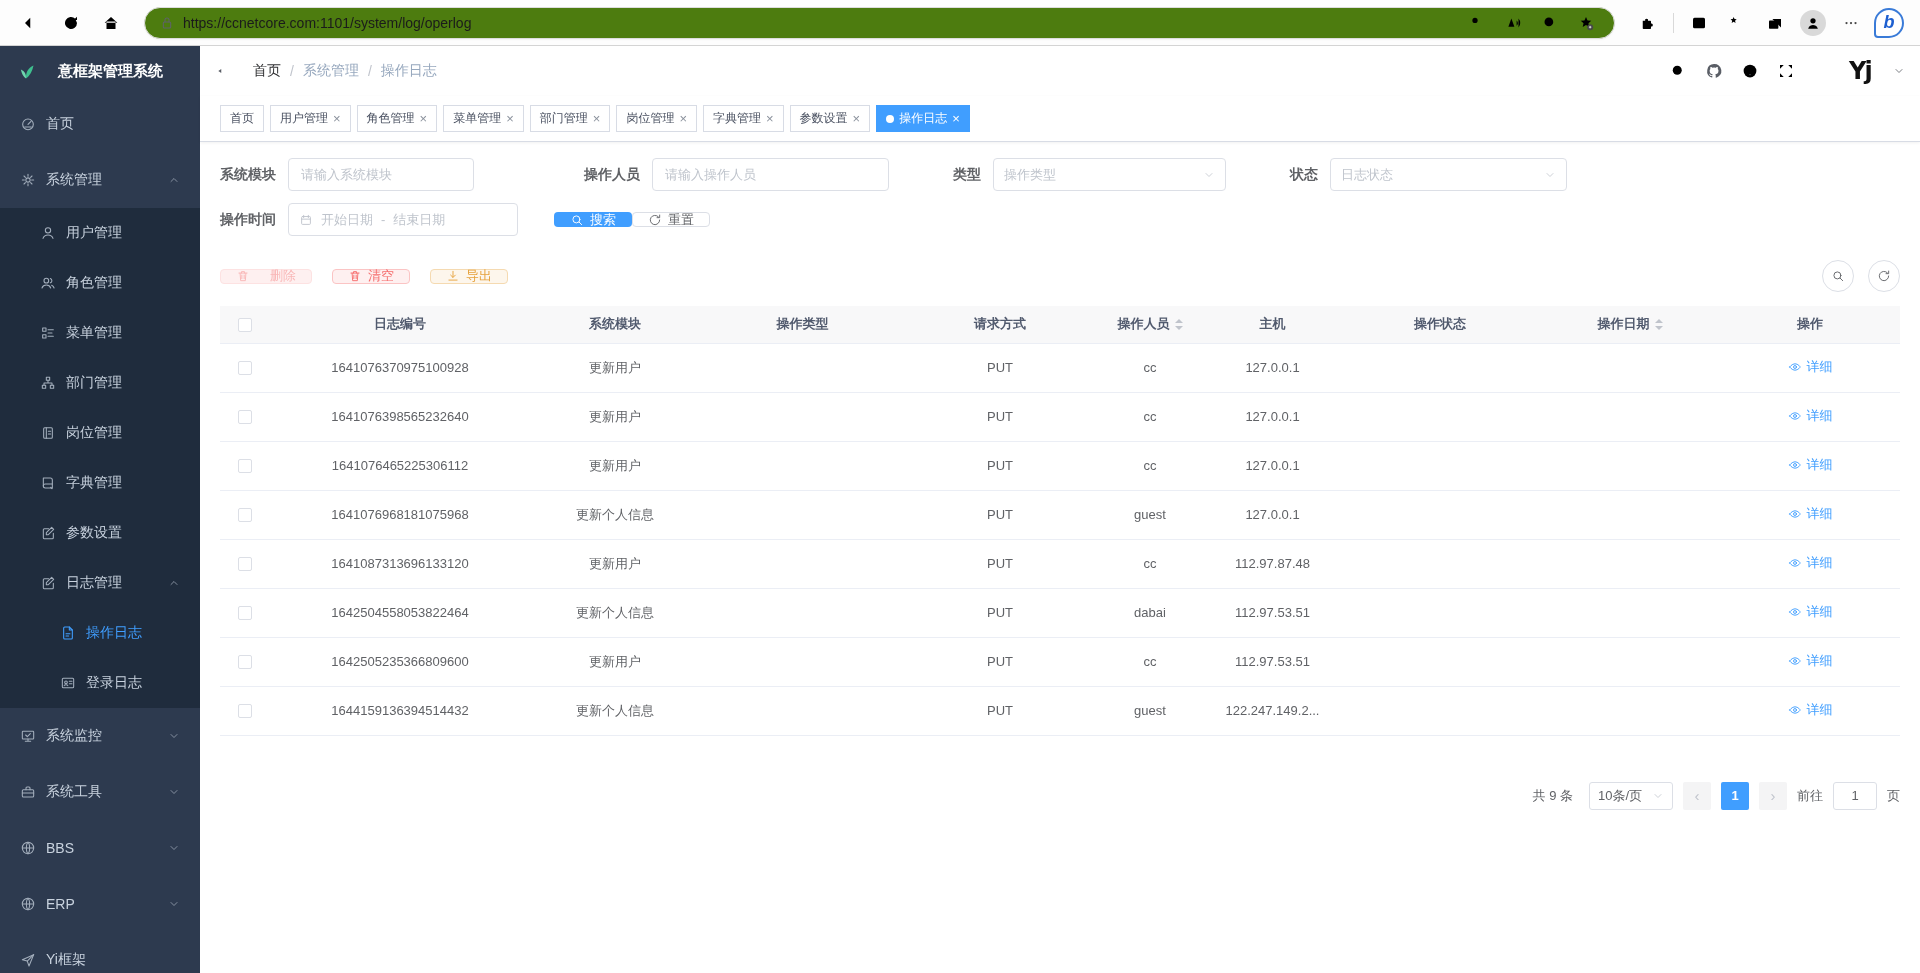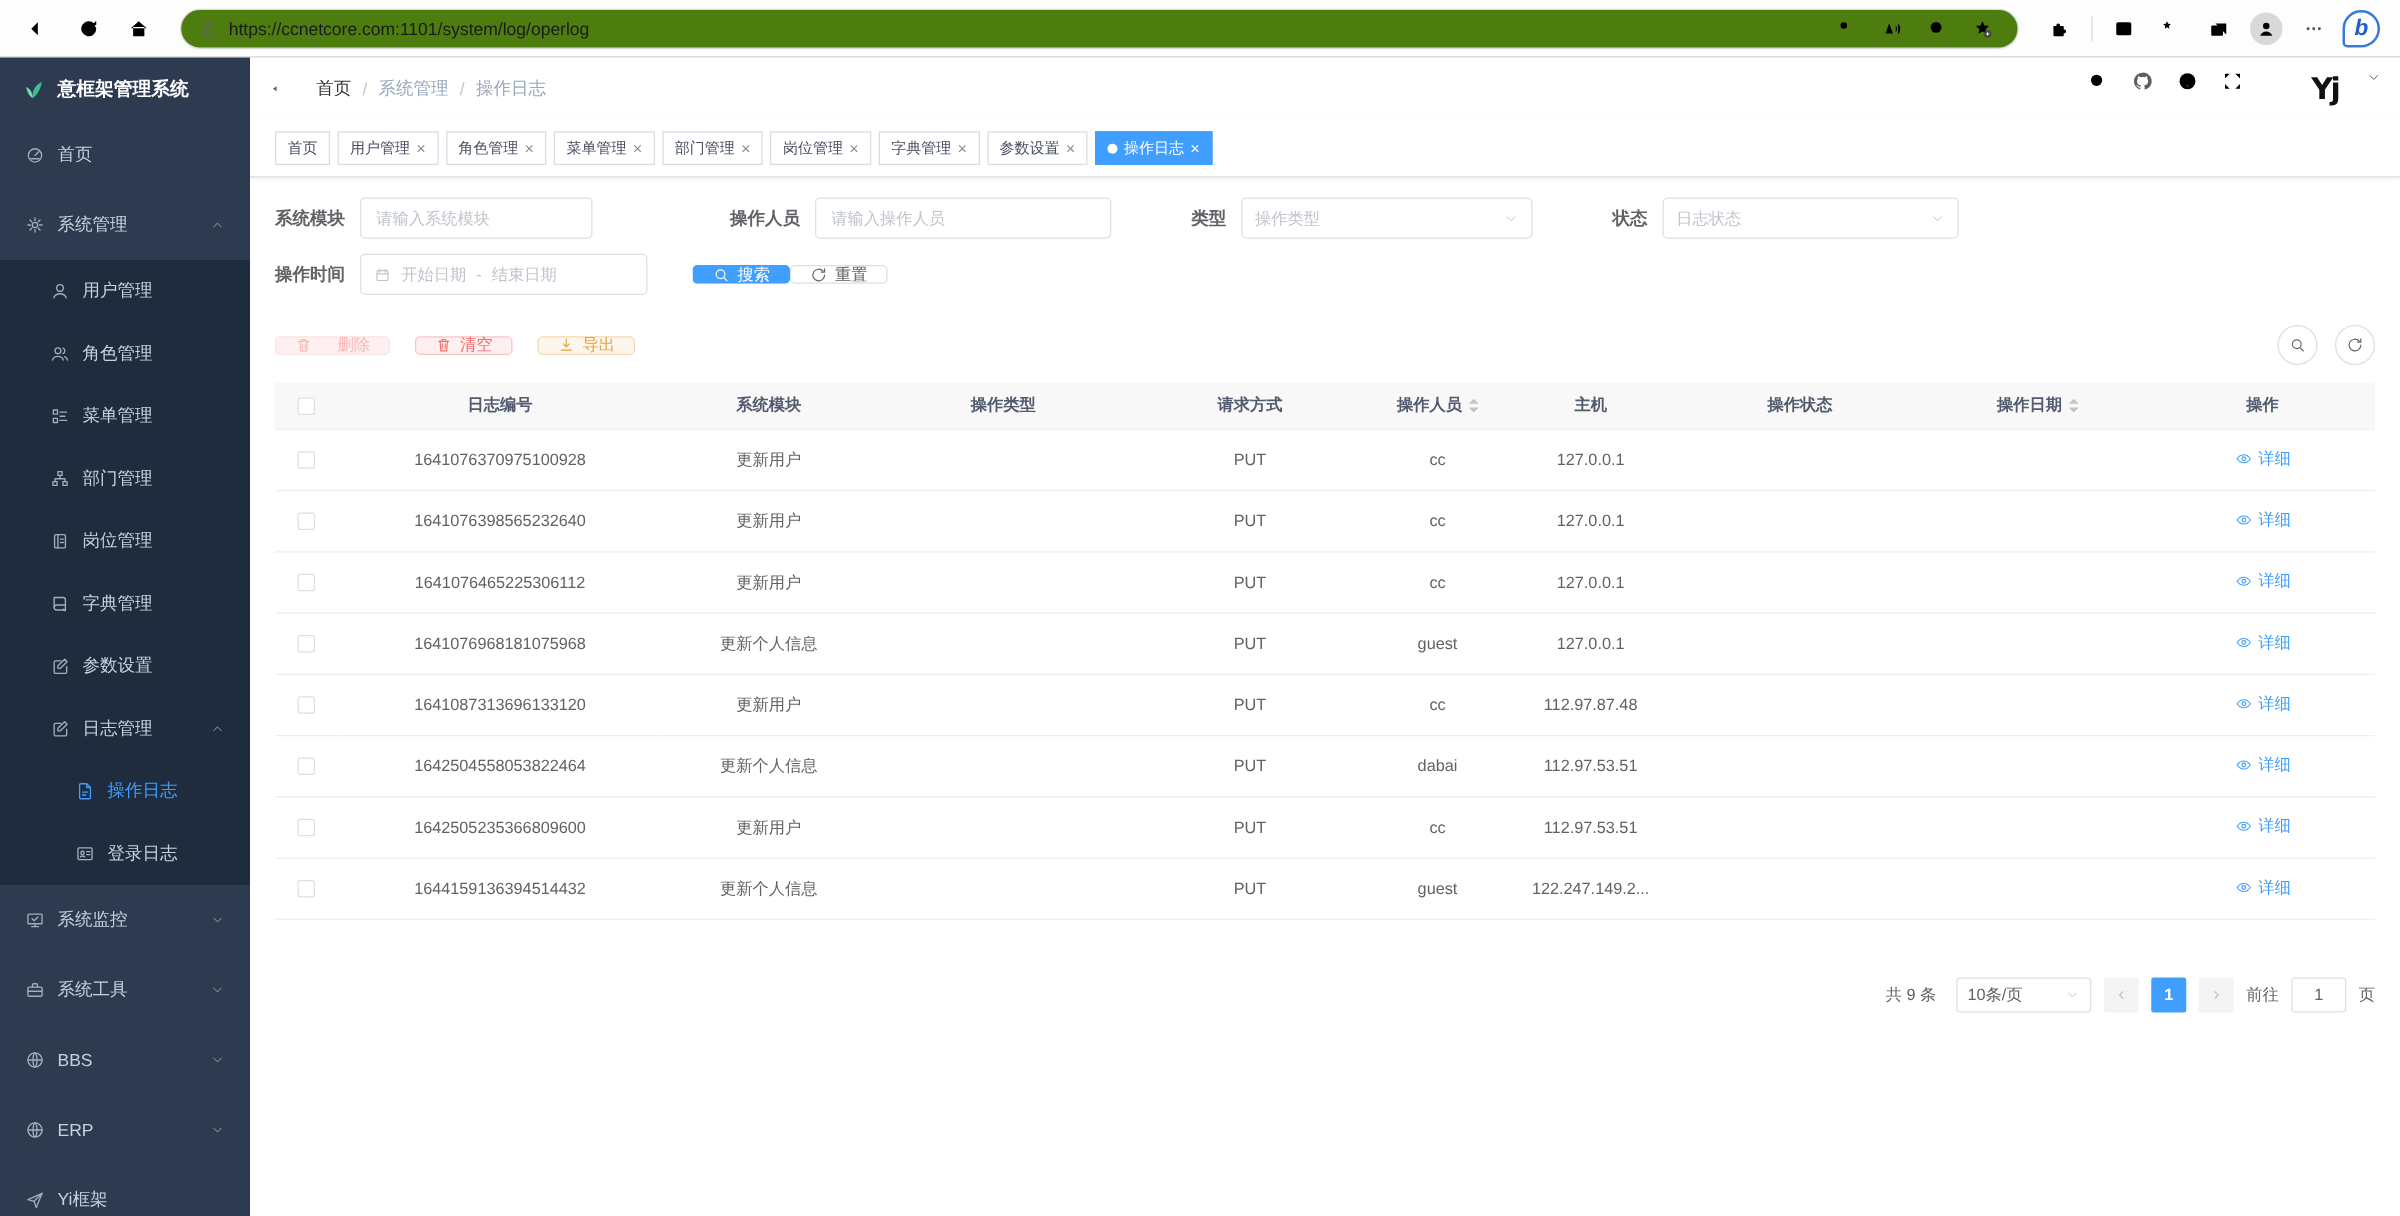--- a/index.html
+++ b/index.html
@@ -23,21 +23,21 @@
   .divider-v { width:1px; height:20px; background:#d9d9d9; margin:0 4px; }
   .avatar-circ { width:26px; height:26px; border-radius:50%; background:#d9d9d9;
                  display:flex; align-items:center; justify-content:center; color:#8a8a8a; }
   .bing { width:30px; height:30px; border-radius:50% 50% 50% 4px; background:#fff;
           border:2px solid #3a7bd8; color:#1d5fd0; font-weight:bold; font-size:18px;
           display:flex; align-items:center; justify-content:center; font-style:italic; }
 
   
   .app { display:flex; height:927px; }
   .sidebar { width:200px; background:#2d3a4f; color:#c8d2de; flex:none; overflow:hidden; }
-  .logo-row { height:50px; display:flex; align-items:center; gap:10px; padding:0 16px;
+  .logo-row { height:50px; display:flex; align-items:center; gap:22px; padding:0 16px;
               color:#fff; font-size:15px; font-weight:bold; }
   .menu-item { height:56px; display:flex; align-items:center; gap:10px; padding:0 20px;
                font-size:14px; cursor:pointer; position:relative; }
   .menu-item .chev { margin-left:auto; color:#9aa5b4; }
   .submenu { background:#1f2c3d; }
   .submenu .menu-item { height:50px; padding-left:40px; }
   .submenu .menu-item.lvl2 { padding-left:60px; }
   .menu-item.active { color:#409eff; }
   .menu-item .mico { color:#a3aebc; }
   .menu-item.active .mico { color:#409eff; }
@@ -45,21 +45,21 @@
 
   .main { flex:1; display:flex; flex-direction:column; min-width:0; }
 
   
   .navbar { height:50px; display:flex; align-items:center; padding:0 15px; gap:8px; }
   .hamburger { color:#5a5e66; cursor:pointer; display:flex; }
   .crumbs { display:flex; align-items:center; gap:9px; font-size:14px; margin-left:10px; }
   .crumb-first { color:#303133; cursor:pointer; }
   .crumb { color:#97a8be; }
   .crumb-sep { color:#c0c4cc; }
-  .nav-right { margin-left:auto; display:flex; align-items:flex-start; gap:18px; color:#5a5e66; }
+  .nav-right { margin-left:auto; display:flex; align-items:center; gap:18px; color:#5a5e66; }
   .nav-right .nbtn { cursor:pointer; display:flex; align-items:center; }
   .yj-logo { width:34px; height:30px; font-weight:900; font-size:24px; color:#111;
              letter-spacing:-2px; line-height:30px; font-family:"DejaVu Sans",sans-serif; }
 
   
   .tabbar { height:46px; display:flex; align-items:center; gap:6px; padding:0 20px;
             border-bottom:1px solid #d8dce5; box-shadow:0 1px 3px rgba(0,0,0,.06); }
   .tab { height:27px; display:inline-flex; align-items:center; gap:5px; padding:0 9px;
          border:1px solid #d8dce5; background:#fff; color:#495060; font-size:12px; cursor:pointer; }
   .tab .close { font-size:13px; color:#8a919c; line-height:1; }
@@ -104,21 +104,21 @@
   .sort .up { border-bottom-color:#c0c4cc; border-top:none; margin-bottom:3px; }
   .sort .down { border-top-color:#c0c4cc; border-bottom:none; }
   .detail { color:#409eff; display:inline-flex; align-items:center; gap:5px; cursor:pointer;
             text-decoration:none; font-size:13px; }
   .th-inner { display:inline-flex; align-items:center; }
 
   
   .pager { display:flex; align-items:center; justify-content:flex-end; gap:10px;
            margin-top:46px; font-size:13px; color:#606266; }
   .pager .total { margin-right:6px; }
-  .psize { width:108px; height:28px; border:1px solid #dcdfe6; border-radius:3px;
+  .psize { width:84px; height:28px; border:1px solid #dcdfe6; border-radius:3px;
            display:flex; align-items:center; justify-content:space-between; padding:0 8px;
            color:#606266; cursor:pointer; }
   .pbtn { min-width:28px; height:28px; border-radius:2px; background:#f4f4f5; color:#c0c4cc;
           display:flex; align-items:center; justify-content:center; font-size:15px; cursor:pointer; }
   .pbtn.active { background:#409eff; color:#fff; font-weight:bold; font-size:13px; }
   .goto-input { width:44px; height:28px; border:1px solid #dcdfe6; border-radius:3px;
                 text-align:center; font-size:13px; color:#606266; outline:none; }
   .chev-s { width:12px; height:12px; }
 </style>
 </head>

